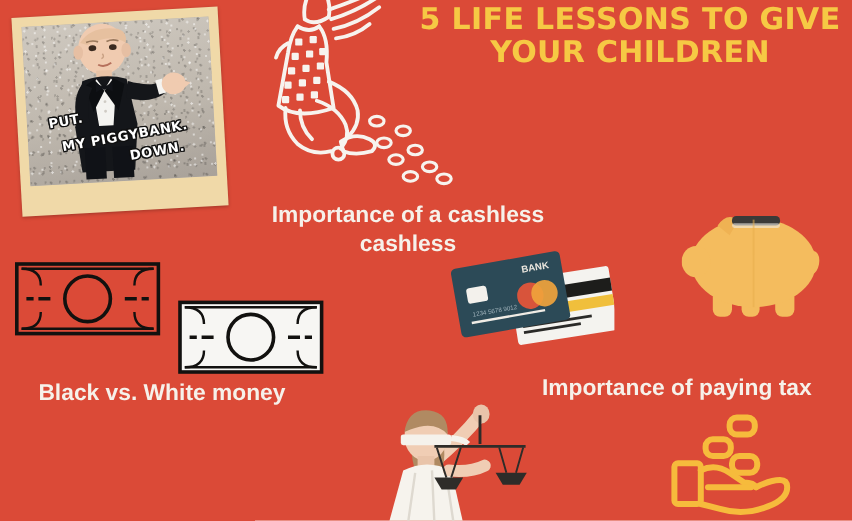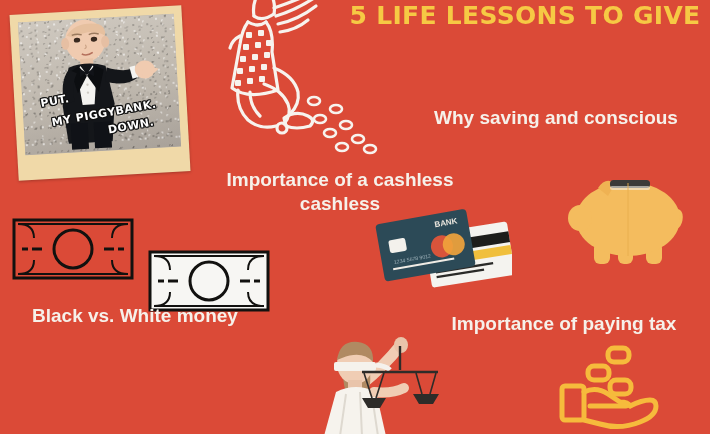--- a/index.html
+++ b/index.html
@@ -38,21 +38,21 @@
     position: absolute;
     color: #f6f1ea;
     font-family: "Liberation Sans", sans-serif;
     font-weight: bold;
     font-size: 19px;
     line-height: 24px;
     text-align: center;
   }
   #cap-cashless { left: 190px; top: 168px; width: 300px; }
   #cap-saving   { left: 410px; top: 106px; width: 292px; }
-  #cap-black    { left: 14px;  top: 304px; width: 290px; text-align: left; padding-left: 18px; }
+  #cap-black    { left: 14px;  top: 316px; width: 290px; text-align: left; padding-left: 18px; }
   #cap-tax      { left: 420px; top: 312px; width: 288px; }
 
   
   #meme-photo {
     position: absolute;
     left: 14px;
     top: 10px;
     width: 172px;
     height: 166px;
     background: #f0d9a8;
@@ -135,20 +135,21 @@
   
   #hand-coins { position: absolute; left: 556px; top: 342px; width: 122px; height: 92px; }
 </style>
 </head>
 <body>
 
 <div id="poster">
 
   <div id="title">
     <span>5 LIFE LESSONS TO GIVE</span>
+    <span class="l2">YOUR CHILDREN</span>
   </div>
 
   <div id="meme-photo">
     <div id="meme-inner">
       <div id="meme-ground"></div>
 
       <svg width="156" height="133" viewBox="0 0 156 133" style="position:absolute;left:0;top:0;">
 
         <ellipse cx="66" cy="22" rx="20" ry="21" fill="#f0cbb0"></ellipse>
         <path d="M48 16 Q58 2 80 6 Q88 9 86 18 Q74 9 54 18 Z" fill="#e6c09f"></path>
@@ -367,21 +368,21 @@
 
       <rect x="6" y="44" width="22" height="34" rx="3"></rect>
 
       <path d="M28 50 Q40 44 52 52 L64 60 Q72 60 74 64"></path>
       <path d="M74 64 Q86 58 94 58 Q100 58 100 64 Q100 74 84 80 Q64 88 44 82 L28 78"></path>
       <path d="M34 64 H70"></path>
     </g>
   </svg>
 
   <div class="caption" id="cap-saving">
-    <span>Why saving and conscious</span><br>
+    <br>
   </div>
 
   <div class="caption" id="cap-cashless">
     <span>Importance of a cashless</span><br>
     <span>cashless</span>
   </div>
 
   <div class="caption" id="cap-black">Black vs. White money</div>
 
   <div class="caption" id="cap-tax">Importance of paying tax</div>

